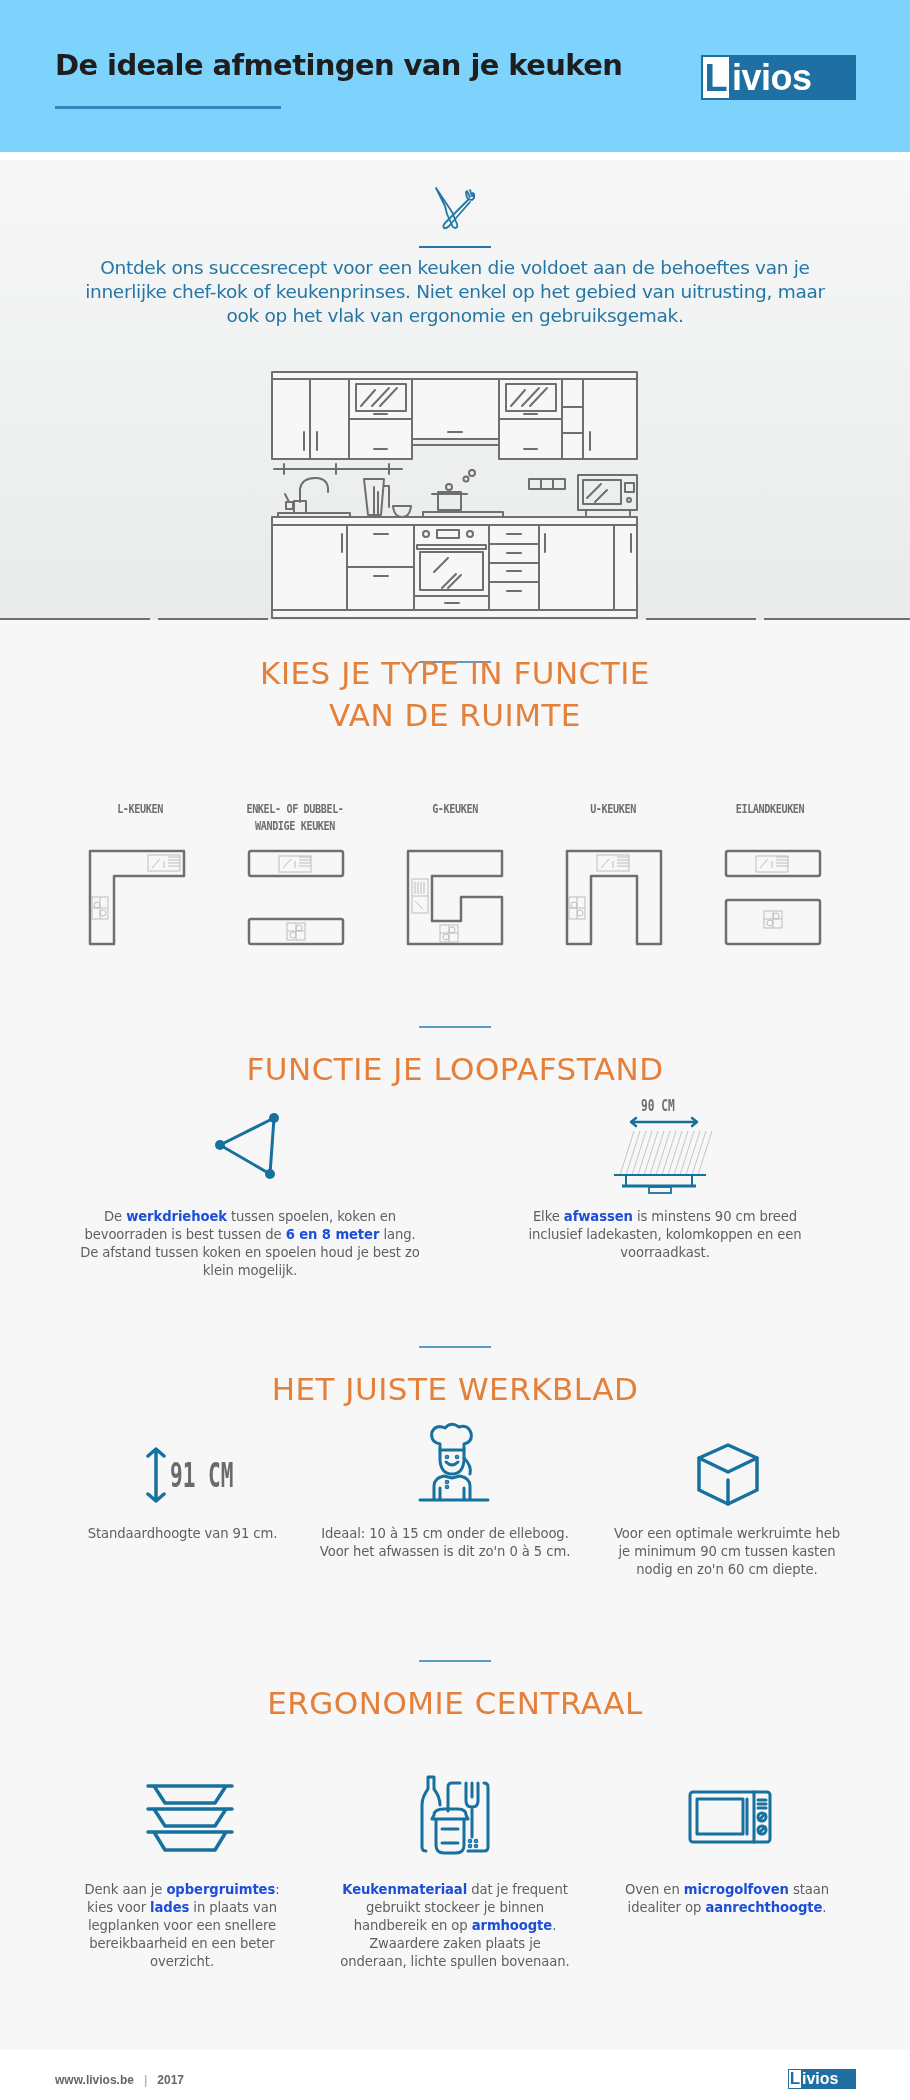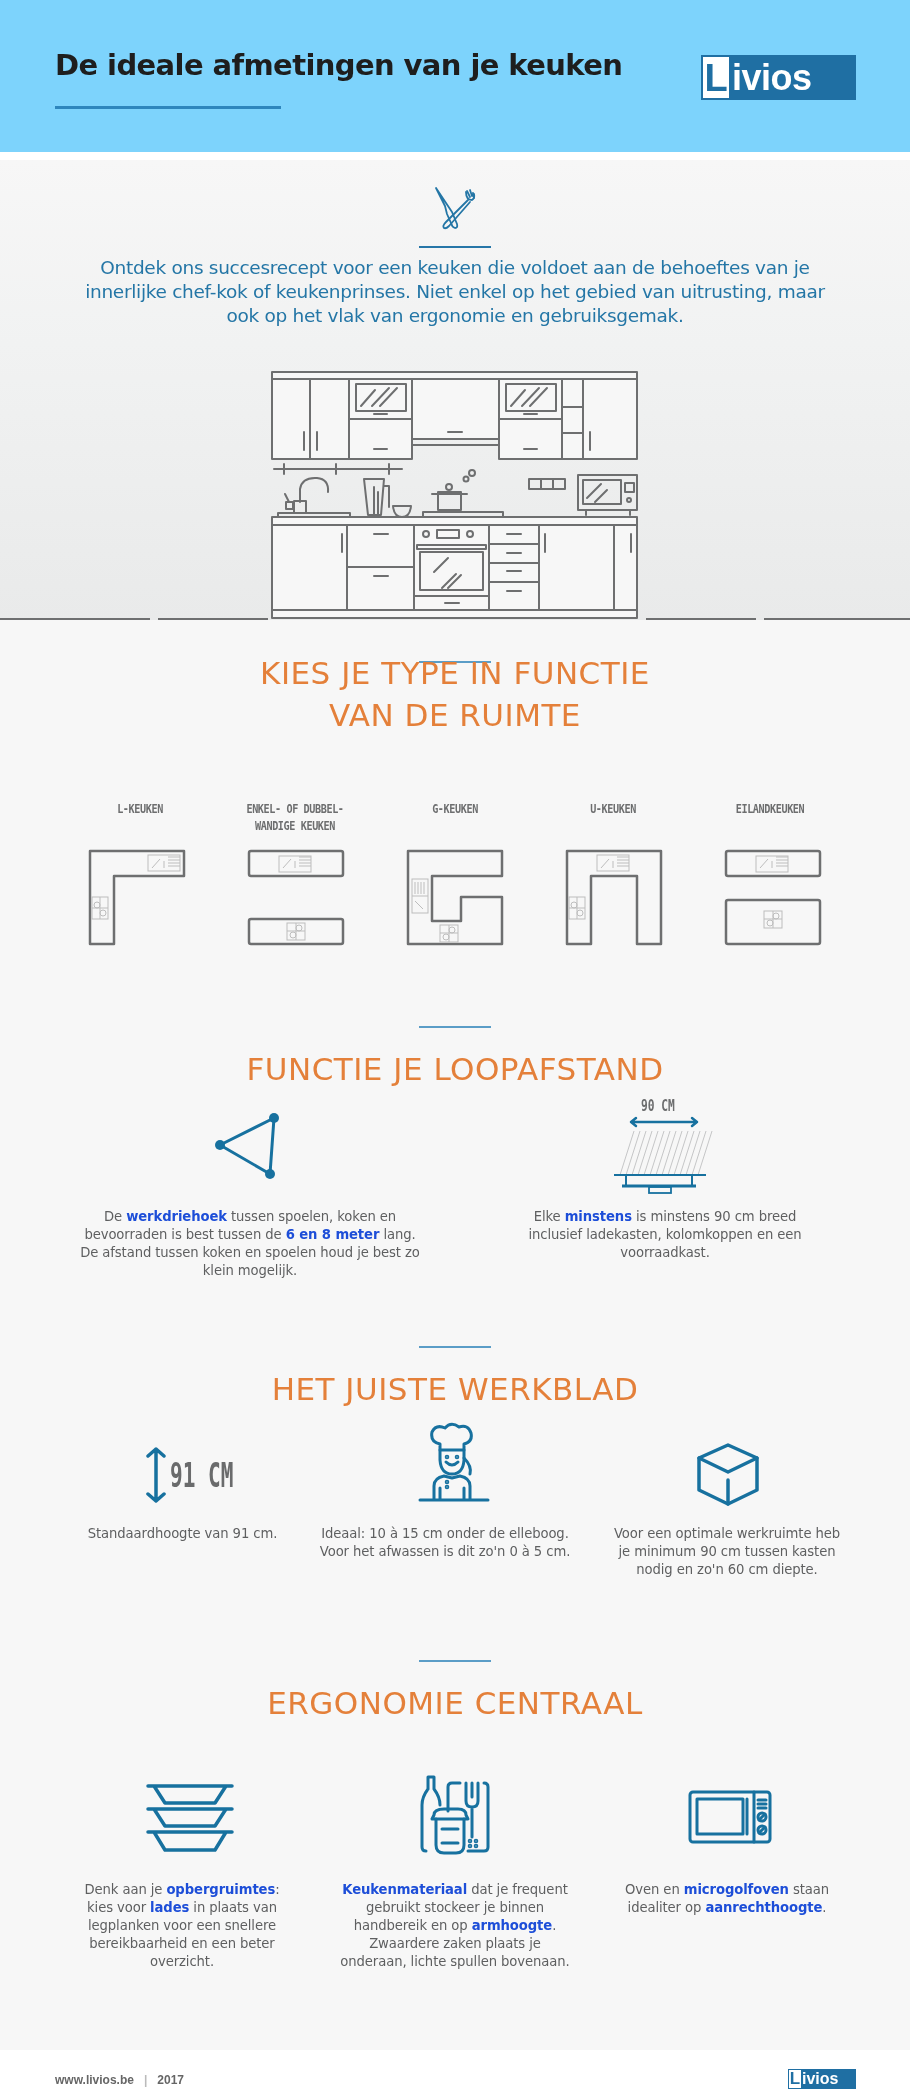--- a/index.html
+++ b/index.html
@@ -287,21 +287,21 @@
     <path d="M24 3 L19 7 L24 11 M19 7 L85 7 M80 3 L85 7 L80 11" stroke="#17719f" stroke-width="2.5" stroke-linecap="round" stroke-linejoin="round"></path>
     <g stroke="#b8b9ba" stroke-width="0.8">
       <path d="M8 60 L22 16 M14 60 L28 16 M20 60 L34 16 M26 60 L40 16 M32 60 L46 16 M38 60 L52 16 M44 60 L58 16 M50 60 L64 16 M56 60 L70 16 M62 60 L76 16 M68 60 L82 16 M74 60 L88 16 M80 60 L94 16 M86 60 L100 16"></path>
     </g>
     <line x1="2" y1="60" x2="94" y2="60" stroke="#17719f" stroke-width="2"></line>
     <path d="M14 60 L14 70 M80 60 L80 70" stroke="#17719f" stroke-width="2"></path>
     <line x1="10" y1="71" x2="84" y2="71" stroke="#17719f" stroke-width="3"></line>
     <rect x="37" y="72" width="22" height="6" stroke="#17719f" stroke-width="1.8"></rect>
   </svg>
   <div class="body-text" style="left:515px;top:1208px;width:300px;">
-    <span>Elke </span><b>minstens</b><span> is minstens 90 cm breed inclusief ladekasten, kolomkoppen en een voorraadkast.</span>
+    <span>Elke </span><b>afwassen</b><span> is minstens 90 cm breed inclusief ladekasten, kolomkoppen en een voorraadkast.</span>
   </div>
 
   <div class="sec-rule" style="top:1346px;"></div>
   <div class="sec-title" style="top:1369px;font-size:31px;line-height:40px;">HET JUISTE WERKBLAD</div>
 
   <svg class="icon" style="left:146px;top:1446px;" width="20" height="58" viewBox="0 0 20 58" fill="none" stroke="#17719f" stroke-width="3.5" stroke-linecap="round" stroke-linejoin="round">
     <path d="M2 10 L10 3 L18 10 M10 3 L10 55 M2 48 L10 55 L18 48"></path>
   </svg>
   <div class="dim-label" style="left:170px;top:1456px;font-size:34px;line-height:38px;transform:scaleX(0.62);color:#6a6b6c;">91 CM</div>
   <div class="body-text" style="left:60px;top:1525px;width:245px;">Standaardhoogte van 91 cm.</div>

